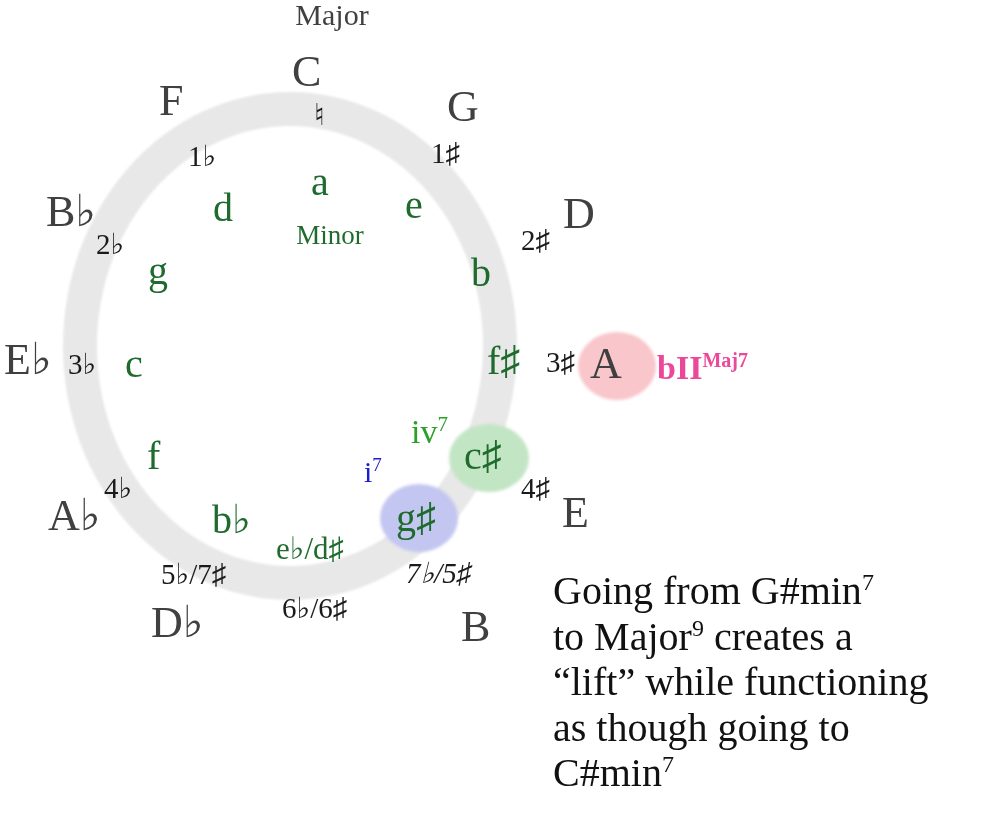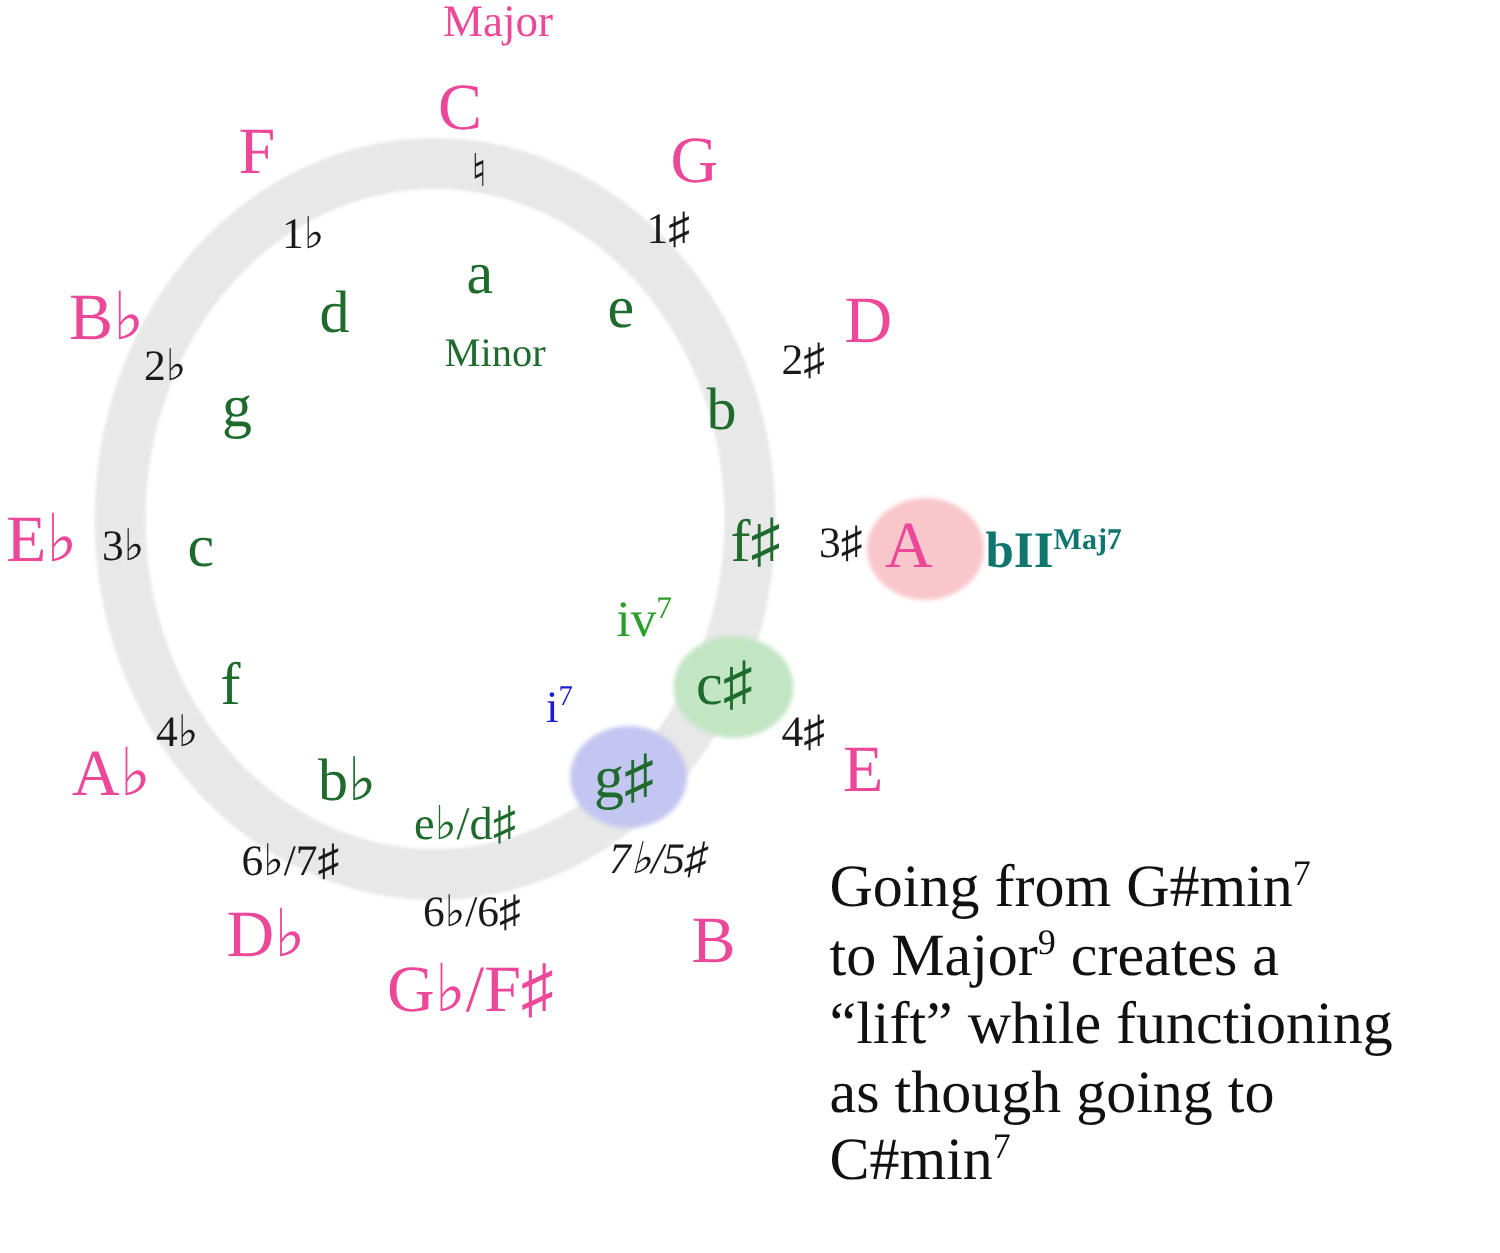--- a/index.html
+++ b/index.html
@@ -24,21 +24,21 @@
     width: 454px;
     height: 508px;
     border-radius: 50%;
     border: 34px solid #e8e8e8;
     box-sizing: border-box;
     filter: blur(1px);
   }
 
   
   .major {
-    color: #ec4899;
+    color: #404040;
     font-size: 44px;
     line-height: 1;
     white-space: nowrap;
   }
   .minor {
     color: #1f6b2e;
     font-size: 40px;
     line-height: 1;
     white-space: nowrap;
   }
@@ -69,21 +69,21 @@
     filter: blur(1.5px);
   }
   #blob-gs {
     left: 380px; top: 484px;
     width: 78px; height: 68px;
     background: #c3c6f0;
     filter: blur(1.5px);
   }
 
   .label-red-bold {
-    color: #0f766e;
+    color: #ec4899;
     font-size: 34px;
     font-weight: bold;
     line-height: 1;
     white-space: nowrap;
   }
   .label-red-bold sup { font-size: 20px; }
 
   .iv7 {
     color: #2aa02a;
     font-size: 34px;
@@ -125,21 +125,20 @@
 
   <div class="abs major anchor-c" style="left:332px; top:0px; font-size:30px;">Major</div>
   <div class="abs minor anchor-c" style="left:330px; top:222px; font-size:27px;text-align:right;">Minor</div>
 
   <div class="abs major" style="left:292px; top:50px;">C</div>
   <div class="abs major" style="left:447px; top:85px;">G</div>
   <div class="abs major" style="left:563px; top:192px;">D</div>
   <div class="abs major" style="left:590px; top:342px;">A</div>
   <div class="abs major" style="left:562px; top:491px;">E</div>
   <div class="abs major" style="left:461px; top:605px;">B</div>
-  <div class="abs major" style="left:258px; top:638px;">G♭/F♯</div>
   <div class="abs major" style="left:151px; top:601px;">D♭</div>
   <div class="abs major" style="left:48px;  top:494px;">A♭</div>
   <div class="abs major" style="left:4px;   top:338px;">E♭</div>
   <div class="abs major" style="left:46px;  top:190px;">B♭</div>
   <div class="abs major" style="left:159px; top:79px;">F</div>
 
   <div class="abs minor" style="left:311px; top:162px;">a</div>
   <div class="abs minor" style="left:405px; top:185px;">e</div>
   <div class="abs minor" style="left:471px; top:253px;">b</div>
   <div class="abs minor" style="left:487px; top:341px;">f♯</div>
@@ -152,31 +151,31 @@
   <div class="abs minor" style="left:148px; top:251px;">g</div>
   <div class="abs minor" style="left:213px; top:188px;">d</div>
 
   <div class="abs natural" style="left:314px; top:100px;">♮</div>
   <div class="abs acc" style="left:431px; top:139px;">1♯</div>
   <div class="abs acc" style="left:521px; top:226px;">2♯</div>
   <div class="abs acc" style="left:546px; top:348px;">3♯</div>
   <div class="abs acc" style="left:521px; top:474px;">4♯</div>
   <div class="abs acc" style="left:406px; top:559px;font-style:italic;">7♭/5♯</div>
   <div class="abs acc" style="left:282px; top:594px;font-family:Liberation Serif, serif;">6♭/6♯</div>
-  <div class="abs acc" style="left:161px; top:560px;">6♭/7♯</div>
+  <div class="abs acc" style="left:161px; top:560px;">5♭/7♯</div>
   <div class="abs acc" style="left:104px; top:474px;">4♭</div>
   <div class="abs acc" style="left:68px;  top:350px;">3♭</div>
   <div class="abs acc" style="left:96px;  top:230px;">2♭</div>
   <div class="abs acc" style="left:188px; top:142px;">1♭</div>
 
   <div class="abs label-red-bold" style="left:657px; top:350px;">
     <span>bII</span><sup>Maj7</sup>
   </div>
 
-  <div class="abs iv7" style="left:411px; top:395px;">
+  <div class="abs iv7" style="left:411px; top:414px;">
     <span>iv</span><sup>7</sup>
   </div>
 
   <div class="abs i7" style="left:364px; top:455px;">
     <span>i</span><sup>7</sup>
   </div>
 
   <div id="paragraph" class="abs">
     <div>
       <span>Going from G#min</span><sup>7</sup>

